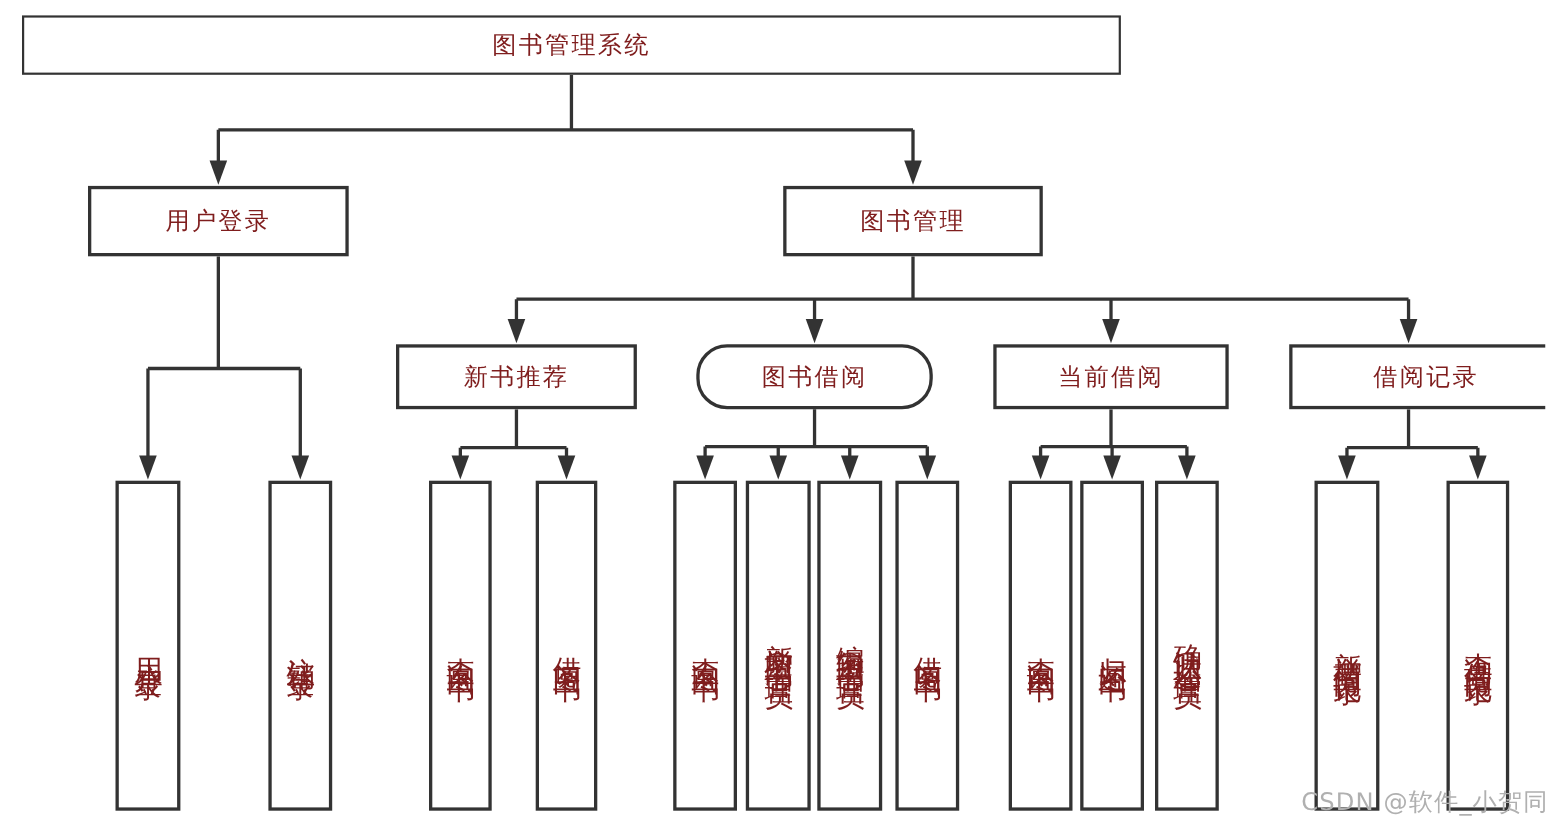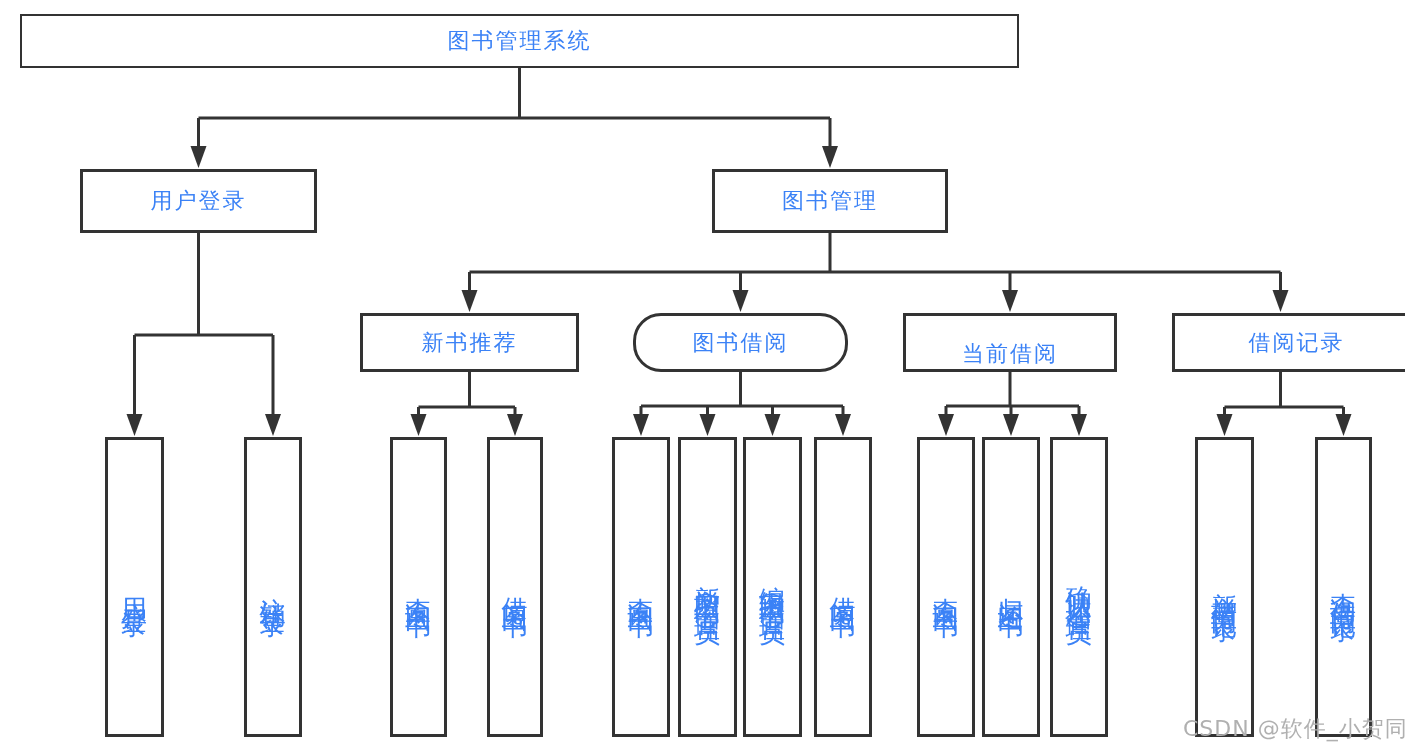--- a/index.html
+++ b/index.html
@@ -1,38 +1,38 @@
 <!DOCTYPE html>
 <html><head>
 <meta charset="utf-8">
 <style>
   html,body{margin:0;padding:0;background:#ffffff;}
   body{font-family:"DejaVu Sans","Liberation Sans",sans-serif;}
   #stage{position:relative;width:1405px;height:747px;background:#ffffff;overflow:hidden;}
   #connectors{position:absolute;left:0;top:0;width:1405px;height:747px;}
   .node{
     position:absolute;box-sizing:border-box;background:#ffffff;
-    border:3px solid #333333;color:#3b82f6;
+    border:3px solid #333333;color:#7f1d1d;
     display:flex;align-items:center;justify-content:center;
     z-index:2;
   }
   .h{font-size:22px;letter-spacing:2px;white-space:nowrap;}
   .v{
     writing-mode:vertical-rl;text-orientation:mixed;
     font-size:26px;letter-spacing:5px;line-height:1;
   }
   
   #n-root{left:20px;top:14px;width:999px;height:54px;border-width:2px;}
   
   #n-login{left:80px;top:169px;width:237px;height:64px;}
   #n-mgmt{left:712px;top:169px;width:236px;height:64px;}
   
   #n-newbook{left:360px;top:313px;width:219px;height:59px;}
   #n-borrow{left:633px;top:313px;width:215px;height:59px;border-radius:28px;}
-  #n-current{left:903px;top:313px;width:214px;height:59px;align-items:flex-end;}
+  #n-current{left:903px;top:313px;width:214px;height:59px;}
   #n-records{left:1172px;top:313px;width:249px;height:59px;}
   
   #n-a1{left:105px;top:437px;width:59px;height:300px;}
   #n-a2{left:244px;top:437px;width:58px;height:300px;}
   #n-b1{left:390px;top:437px;width:57px;height:300px;}
   #n-b2{left:487px;top:437px;width:56px;height:300px;}
   #n-c1{left:612px;top:437px;width:58px;height:300px;}
   #n-c2{left:678px;top:437px;width:59px;height:300px;}
   #n-c3{left:743px;top:437px;width:59px;height:300px;}
   #n-c4{left:814px;top:437px;width:58px;height:300px;}

